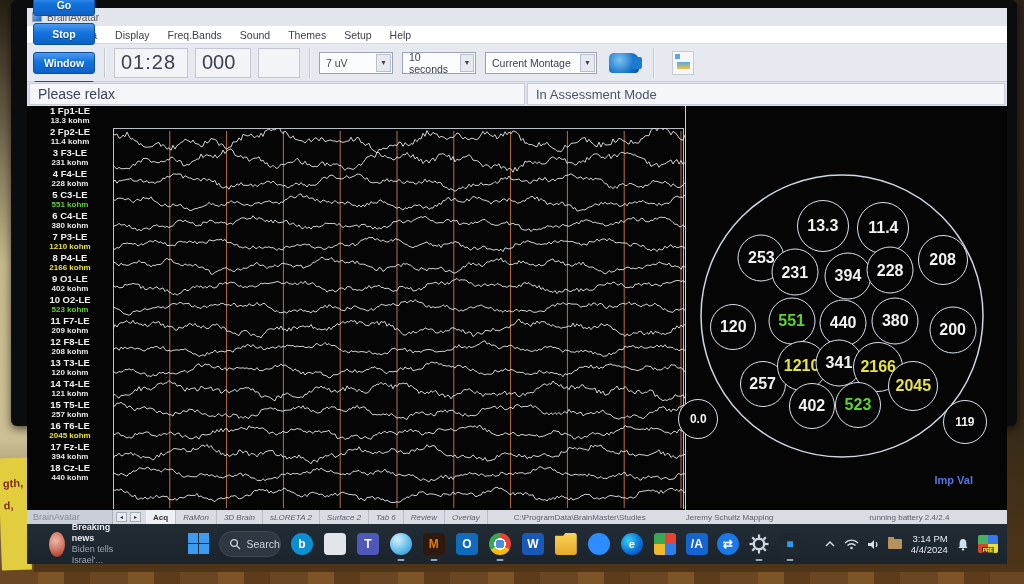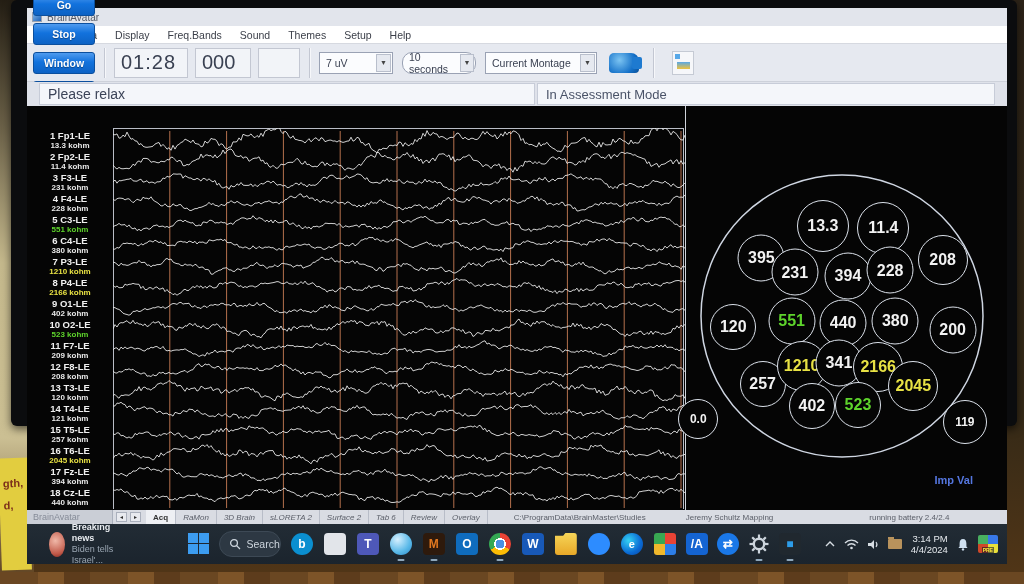--- a/index.html
+++ b/index.html
@@ -47,28 +47,28 @@
   .toolicon { width:40px; height:30px; display:flex; align-items:center; justify-content:center; }
   .camera { width:30px; height:20px; background:radial-gradient(circle at 35% 35%,#7cc4f2,#1470c8 65%,#0a4f96);
             border-radius:5px 8px 4px 4px; position:relative; }
   .camera:before { content:""; position:absolute; right:-3px; top:4px; width:10px; height:12px;
                    background:#1e7ad0; border-radius:2px; }
   .printer { width:22px; height:24px; background:#f6f7fa; border:1px solid #c5cad4; position:relative; }
   .printer:before { content:""; position:absolute; left:4px; top:10px; width:13px; height:7px;
                     background:linear-gradient(180deg,#58a8e8,#f0c23c); }
   .printer:after { content:""; position:absolute; left:2px; top:2px; width:5px; height:5px; background:#58a8e8; }
 
-  .statusrow { height:24px; background:#dfe2ea; display:flex; gap:2px; padding:1px 12px; }
+  .statusrow { height:24px; background:#dfe2ea; display:flex; gap:2px; padding:1px 2px; }
   .statuscell { background:#f4f6fa; border:1px solid #c7ccd8; display:flex; align-items:center; padding-left:8px; }
   .statuscell.left { width:496px; font-size:14px; color:#3c4458; }
   .statuscell.right { flex:1; font-size:13px; color:#4a5368; }
 
   
   .main { height:404px; background:#050505; display:flex; position:relative; }
-  .chanCol { width:86px; padding-top:25px; display:flex; flex-direction:column; }
+  .chanCol { width:86px; display:flex; flex-direction:column; }
   .chan { height:21px; text-align:center; line-height:10px; }
   .chan .nm { font-size:9.5px; font-weight:bold; color:#f0f0f0; }
   .chan .imp { font-size:8px; font-weight:bold; }
   .imp.white { color:#e9e9e9; } .imp.green { color:#5ed42c; } .imp.yellow { color:#e8e244; }
 
   .chartWrap { width:572px; position:relative; }
   .chartWrap svg { position:absolute; left:0; top:22px; }
   .chartBorder { position:absolute; left:0; top:22px; width:571px; height:381px;
                  border:1px solid #b9bdc6; border-bottom:none; }
 
@@ -162,21 +162,21 @@
     <div class="sep"></div>
     <div class="timebox">01:28</div>
     <div class="counterbox">000</div>
     <div class="emptybox"></div>
     <div class="sep"></div>
     <div id="tdrops" style="display:flex;gap:9px;">
           <div class="dropdown" style="width: 74px;">
             <span>7 uV</span>
             <div class="ddarrow">▼</div>
           </div>
-          <div class="dropdown" style="width: 74px; border-radius: 10px;">
+          <div class="dropdown" style="width: 74px;">
             <span>10 seconds</span>
             <div class="ddarrow">▼</div>
           </div>
           <div class="dropdown" style="width: 112px;">
             <span>Current Montage</span>
             <div class="ddarrow">▼</div>
           </div>
         </div>
     <div class="toolicon">
           <div class="camera"></div>
@@ -300,21 +300,21 @@
             <polyline points="0,361.9 2,362.4 4,361.5 6,362.3 8,360.9 10,363.2 12,364.5 14,363.6 16,365.3 18,367.9 20,368.5 22,367.2 24,371.0 26,371.2 28,369.9 30,371.1 32,369.0 34,371.1 36,370.4 38,368.5 40,370.7 42,368.5 44,367.4 46,369.8 48,368.8 50,368.1 52,368.7 54,368.3 56,371.4 58,371.8 60,371.9 62,370.4 64,372.3 66,369.8 68,369.4 70,370.0 72,369.1 74,367.7 76,367.0 78,367.6 80,367.3 82,367.7 84,365.4 86,369.0 88,367.9 90,369.6 92,370.1 94,370.1 96,371.7 98,371.1 100,372.6 102,373.7 104,371.4 106,370.6 108,369.8 110,370.8 112,370.2 114,369.2 116,370.2 118,368.0 120,368.1 122,367.5 124,369.3 126,370.9 128,370.5 130,369.6 132,367.7 134,367.0 136,367.8 138,367.0 140,363.8 142,362.3 144,362.9 146,361.3 148,362.1 150,361.6 152,362.9 154,361.6 156,364.9 158,363.0 160,365.3 162,364.1 164,363.8 166,362.0 168,362.7 170,360.7 172,360.1 174,362.5 176,362.7 178,363.9 180,364.3 182,365.4 184,367.3 186,367.4 188,369.0 190,368.4 192,366.3 194,368.6 196,365.6 198,364.7 200,364.1 202,365.1 204,365.3 206,366.6 208,366.1 210,366.8 212,369.2 214,367.6 216,368.6 218,366.2 220,367.3 222,365.0 224,367.5 226,366.4 228,364.7 230,364.1 232,365.1 234,365.6 236,366.4 238,366.5 240,366.9 242,366.8 244,367.8 246,371.6 248,370.1 250,371.8 252,372.6 254,369.4 256,369.4 258,368.9 260,368.7 262,371.5 264,369.7 266,369.8 268,371.6 270,370.9 272,373.2 274,372.1 276,373.5 278,374.4 280,374.5 282,374.3 284,373.8 286,374.3 288,373.3 290,371.4 292,370.7 294,368.9 296,369.5 298,367.3 300,366.9 302,367.7 304,367.2 306,364.1 308,364.1 310,363.6 312,365.2 314,366.8 316,365.9 318,365.9 320,366.1 322,366.4 324,367.1 326,367.8 328,368.8 330,365.6 332,366.0 334,366.0 336,367.1 338,366.7 340,363.8 342,366.4 344,364.5 346,364.4 348,365.5 350,366.1 352,365.9 354,366.4 356,365.7 358,364.9 360,365.7 362,368.3 364,368.5 366,367.2 368,367.1 370,363.7 372,365.1 374,363.0 376,363.1 378,363.7 380,361.2 382,359.8 384,359.2 386,360.6 388,360.1 390,361.5 392,362.6 394,363.7 396,365.9 398,366.8 400,364.4 402,367.1 404,364.9 406,365.2 408,364.9 410,367.1 412,364.6 414,365.3 416,367.1 418,367.1 420,366.8 422,370.6 424,371.6 426,370.3 428,371.3 430,372.1 432,371.5 434,373.0 436,370.6 438,371.5 440,369.6 442,371.3 444,368.2 446,369.9 448,367.9 450,368.4 452,369.8 454,370.0 456,372.0 458,369.7 460,372.0 462,371.1 464,370.6 466,369.8 468,368.0 470,367.4 472,366.2 474,366.5 476,366.3 478,368.0 480,370.1 482,370.9 484,369.7 486,371.3 488,370.3 490,369.5 492,370.5 494,369.0 496,367.9 498,367.5 500,367.8 502,368.4 504,368.4 506,367.9 508,369.4 510,369.9 512,369.6 514,371.0 516,369.6 518,368.9 520,370.3 522,369.4 524,367.5 526,363.8 528,363.6 530,363.1 532,362.9 534,362.6 536,362.1 538,363.2 540,361.8 542,363.3 544,363.0 546,365.5 548,362.3 550,365.2 552,363.6 554,362.0 556,360.9 558,360.4 560,360.6 562,362.7 564,361.4 566,363.6 568,361.1 570,363.5 572,364.7" fill="none" stroke="#e8e8e8" stroke-width="0.9"></polyline>
           </svg>
     </div>
     <div class="mapPanel">
       <div class="headArea" id="headArea">
         <svg width="322" height="330">
           <circle cx="156" cy="152" r="141" fill="none" stroke="#cfd6e2" stroke-width="1.5"></circle>
         </svg>
       <div class="electrode ecol-white" style="left: 42.5%; top: 18.8%; width: 52px; height: 52px;">13.3</div>
             <div class="electrode ecol-white" style="left: 61.3%; top: 19.4%; width: 52px; height: 52px;">11.4</div>
-            <div class="electrode ecol-white" style="left: 23.4%; top: 28.4%; width: 47px; height: 47px;">395</div>
+            <div class="electrode ecol-white" style="left: 23.4%; top: 28.4%; width: 47px; height: 47px;">253</div>
             <div class="electrode ecol-white" style="left: 33.8%; top: 32.8%; width: 47px; height: 47px;">231</div>
             <div class="electrode ecol-white" style="left: 50.3%; top: 33.8%; width: 47px; height: 47px;">394</div>
             <div class="electrode ecol-white" style="left: 63.4%; top: 32.2%; width: 47px; height: 47px;">228</div>
             <div class="electrode ecol-white" style="left: 79.7%; top: 29.1%; width: 50px; height: 50px;">208</div>
             <div class="electrode ecol-white" style="left: 14.7%; top: 49.4%; width: 46px; height: 46px;">120</div>
             <div class="electrode ecol-green" style="left: 32.8%; top: 47.5%; width: 47px; height: 47px;">551</div>
             <div class="electrode ecol-white" style="left: 48.8%; top: 48.1%; width: 47px; height: 47px;">440</div>
             <div class="electrode ecol-white" style="left: 65%; top: 47.5%; width: 47px; height: 47px;">380</div>
             <div class="electrode ecol-white" style="left: 82.8%; top: 50.3%; width: 47px; height: 47px;">200</div>
             <div class="electrode ecol-white" style="left: 23.8%; top: 66.6%; width: 46px; height: 46px;">257</div>

